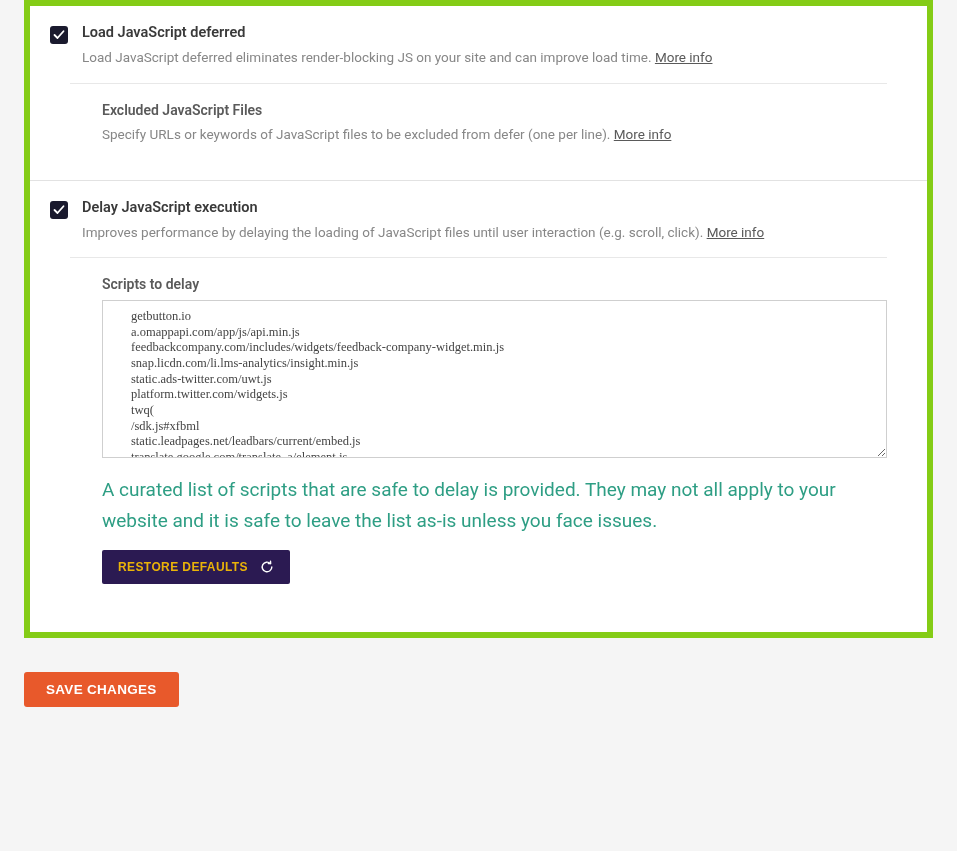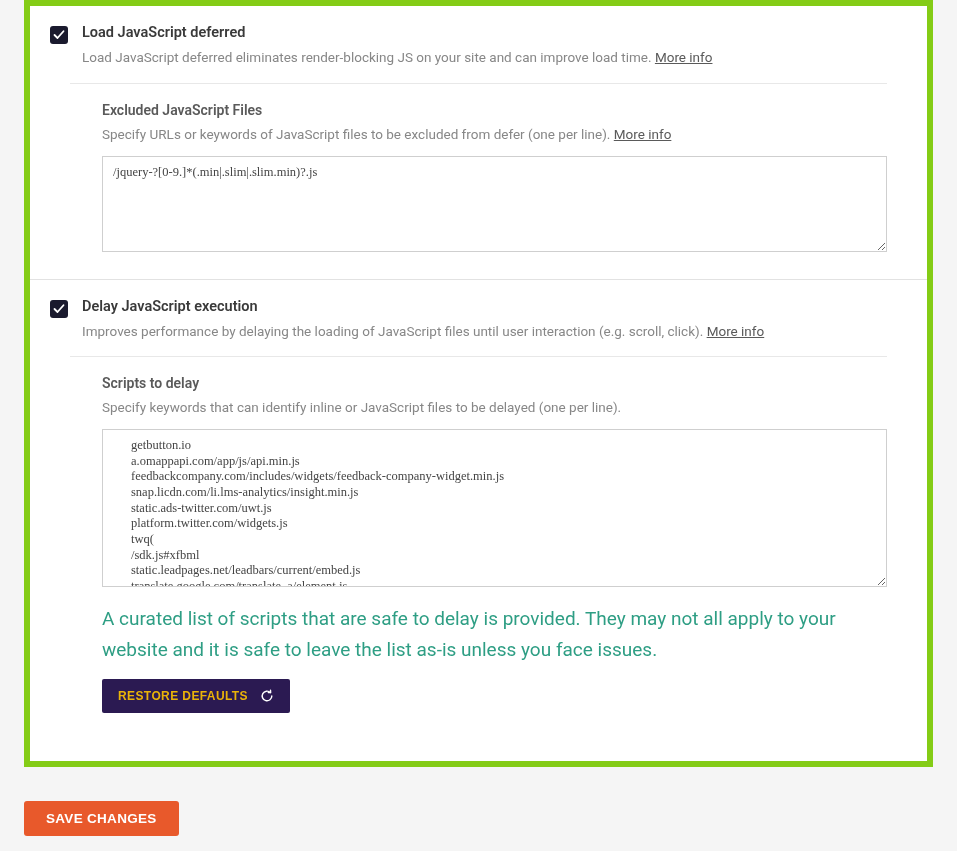--- a/index.html
+++ b/index.html
@@ -143,42 +143,40 @@
         <div class="opt-desc"><span>Load JavaScript deferred eliminates render-blocking JS on your site and can improve load time. </span><span class="more-link">More info</span></div>
       </div>
     </div>
   </div>
 
   <div class="divider-sub"></div>
 
   <div class="section-body" style="padding-top:18px;">
     <div class="sub-title">Excluded JavaScript Files</div>
     <div class="sub-desc"><span>Specify URLs or keywords of JavaScript files to be excluded from defer (one per line). </span><span class="more-link">More info</span></div>
-    <textarea class="ta-short" style="">/jquery-?[0-9.]*(.min|.slim|.slim.min)?.js</textarea>
   </div>
 
   <div class="section">
     <div class="section-header">
       <div class="checkbox">
         <svg viewBox="0 0 16 16">
             <path d="M2 8 L6 12 L14 3" stroke="#fff" stroke-width="2.4" fill="none" stroke-linecap="round" stroke-linejoin="round"></path>
           </svg>
       </div>
       <div style="flex:1">
         <div class="opt-title">Delay JavaScript execution</div>
         <div class="opt-desc"><span>Improves performance by delaying the loading of JavaScript files until user interaction (e.g. scroll, click). </span><span class="more-link">More info</span></div>
       </div>
     </div>
   </div>
 
   <div class="divider-sub"></div>
 
   <div class="section-body" style="padding-top:18px;">
     <div class="sub-title">Scripts to delay</div>
-    <div class="sub-desc">Specify keywords that can identify inline or JavaScript files to be delayed (one per line).</div>
     <textarea class="ta-tall" style="">getbutton.io
 a.omappapi.com/app/js/api.min.js
 feedbackcompany.com/includes/widgets/feedback-company-widget.min.js
 snap.licdn.com/li.lms-analytics/insight.min.js
 static.ads-twitter.com/uwt.js
 platform.twitter.com/widgets.js
 twq(
 /sdk.js#xfbml
 static.leadpages.net/leadbars/current/embed.js
 translate.google.com/translate_a/element.js

